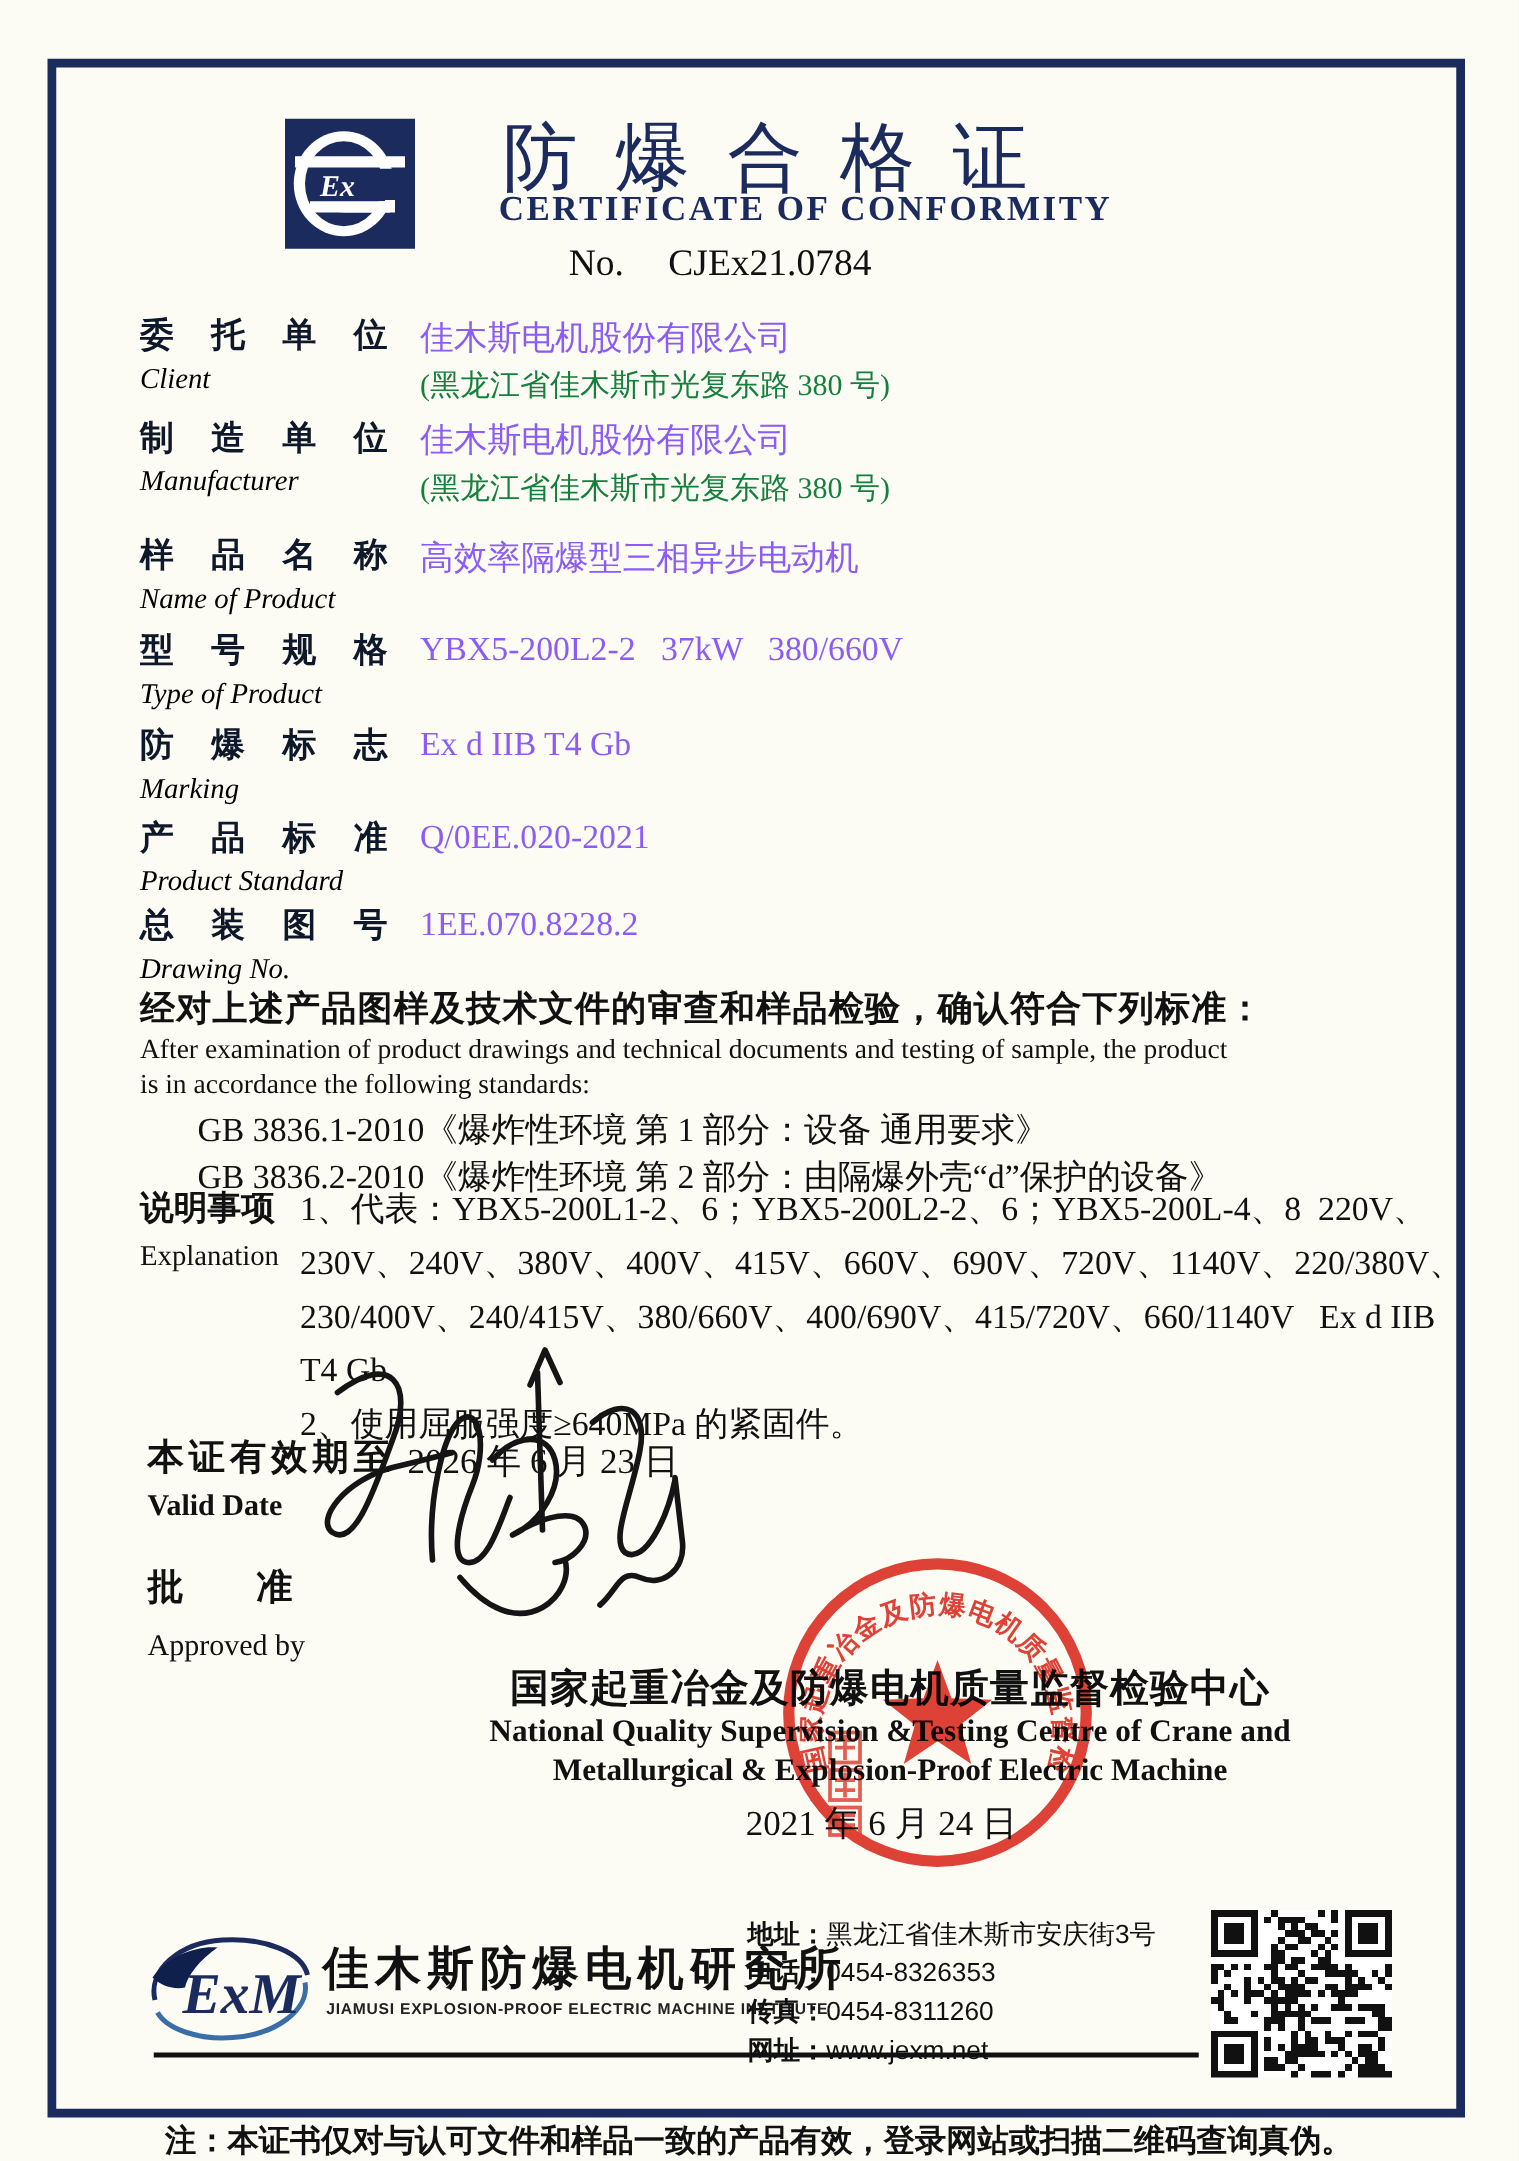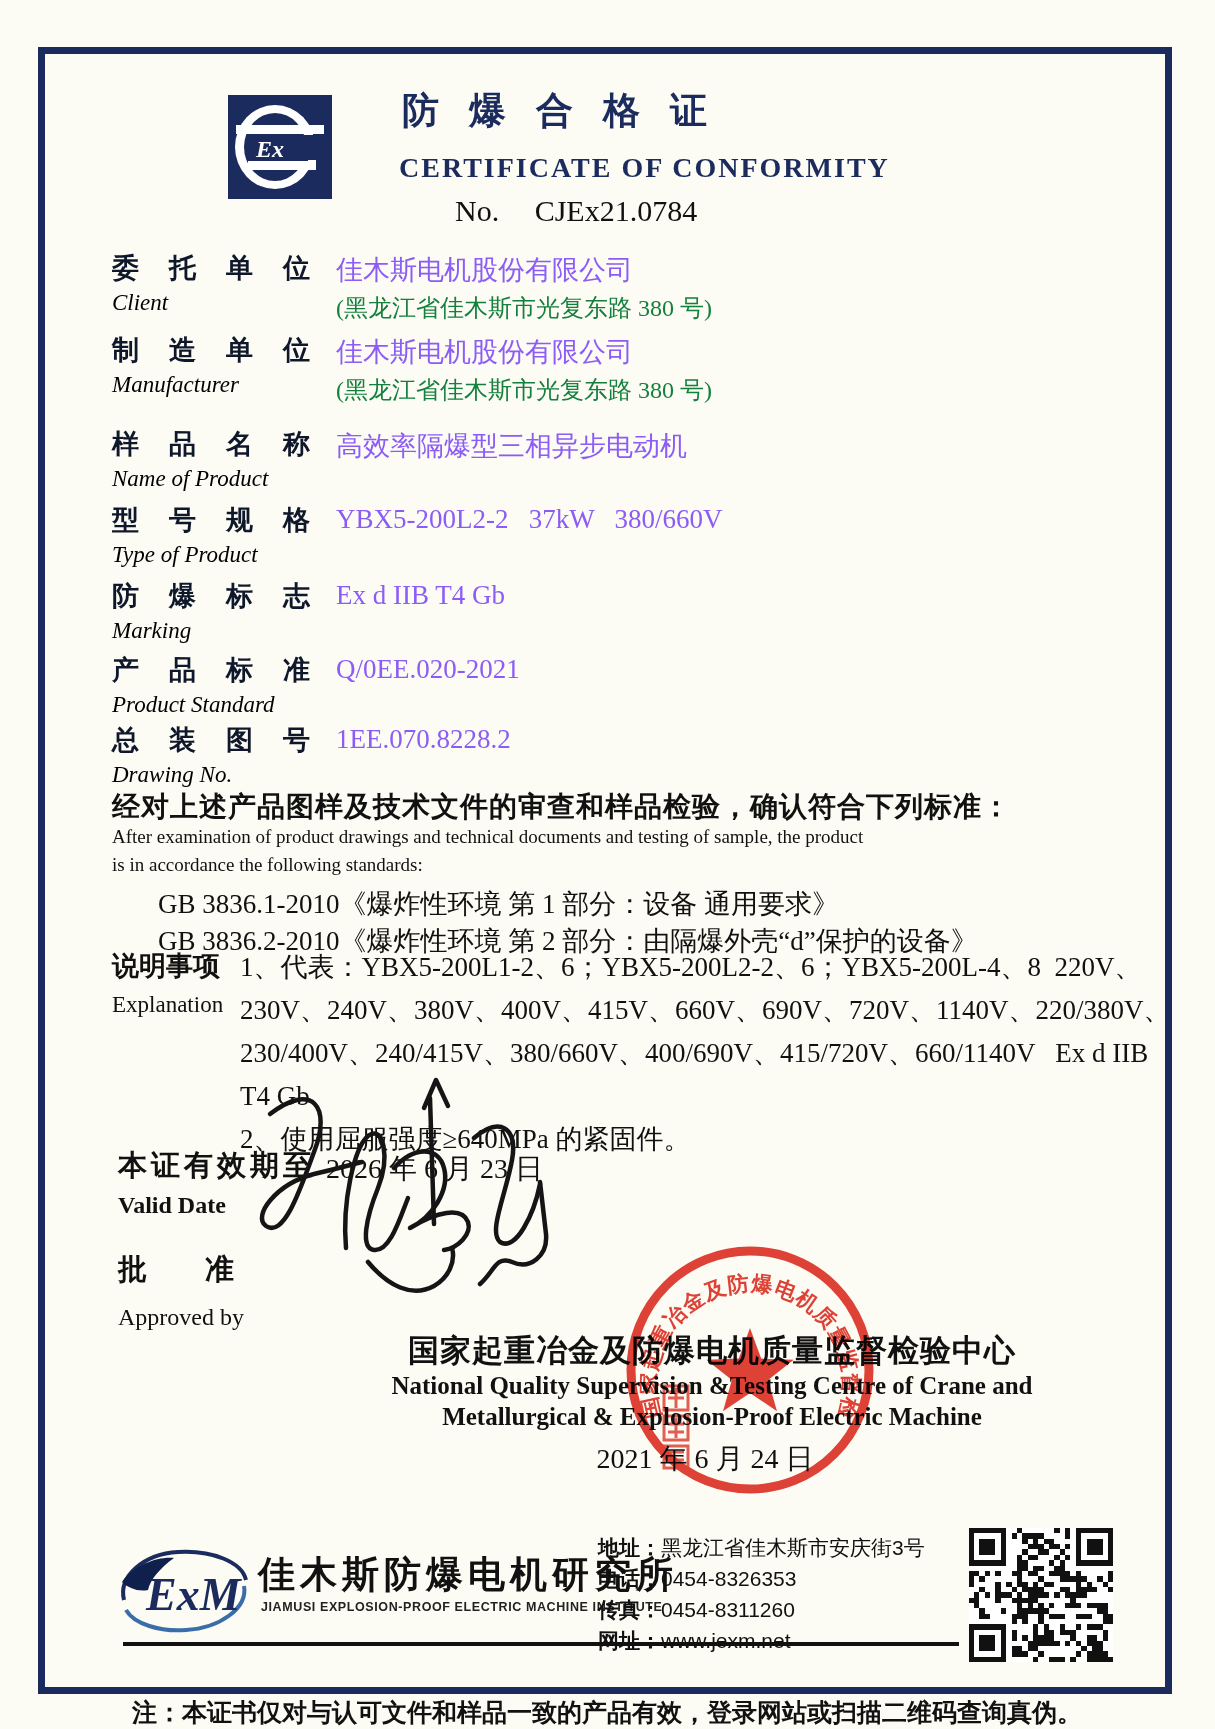--- a/index.html
+++ b/index.html
@@ -1,29 +1,29 @@
 <!DOCTYPE html>
 <html><head>
 <meta charset="utf-8">
 <style>
   html,body{margin:0;padding:0;background:#f7f5ea;}
   body{width:1215px;height:1729px;position:relative;font-family:"Liberation Sans","DejaVu Sans",sans-serif;color:#111;}
   .page{position:absolute;left:0;top:0;width:1215px;height:1729px;background:#fcfbf4;overflow:hidden;}
   .frame{position:absolute;left:38px;top:47px;width:1120px;height:1633px;border:7px solid #1c2b5e;background:transparent;}
   .abs{position:absolute;}
   .serif{font-family:"Liberation Serif","DejaVu Serif",serif;}
-  .title-cn{font-size:37px;font-weight:bold;letter-spacing:30px;color:#1c2b5e;white-space:nowrap;font-family:"Liberation Serif","DejaVu Serif",serif;text-align:right;}
+  .title-cn{font-size:60px;font-weight:normal;letter-spacing:30px;color:#1c2b5e;white-space:nowrap;font-family:"Liberation Serif","DejaVu Serif",serif;text-align:right;}
   .title-en{font-size:28px;font-weight:bold;letter-spacing:2px;color:#1c2b5e;white-space:nowrap;}
   .cert-no{font-size:30px;white-space:nowrap;}
   .flabel{font-size:27px;font-weight:bold;letter-spacing:30px;white-space:nowrap;color:#0f172a;}
   .flabel-en{font-size:23px;white-space:nowrap;color:#000;margin-top:4px;font-style:italic;}
   .fvalue{font-size:27px;white-space:pre;color:#8b5cf6;}
   .fnote{font-size:24px;white-space:pre;color:#15803d;}
   .stmt-cn{font-size:28px;font-weight:bold;white-space:nowrap;letter-spacing:1px;}
-  .stmt-en{font-size:19px;white-space:nowrap;}
+  .stmt-en{font-size:22px;white-space:nowrap;}
   .std{font-size:27px;white-space:nowrap;}
   .expl-line{font-size:27px;line-height:43px;white-space:pre;}
   .note{font-size:25px;font-weight:bold;white-space:nowrap;}
   .seal{mix-blend-mode:multiply;opacity:.93;}
   .ctr{text-align:center;}
 </style>
 </head>
 <body>
 
 <div class="page">

